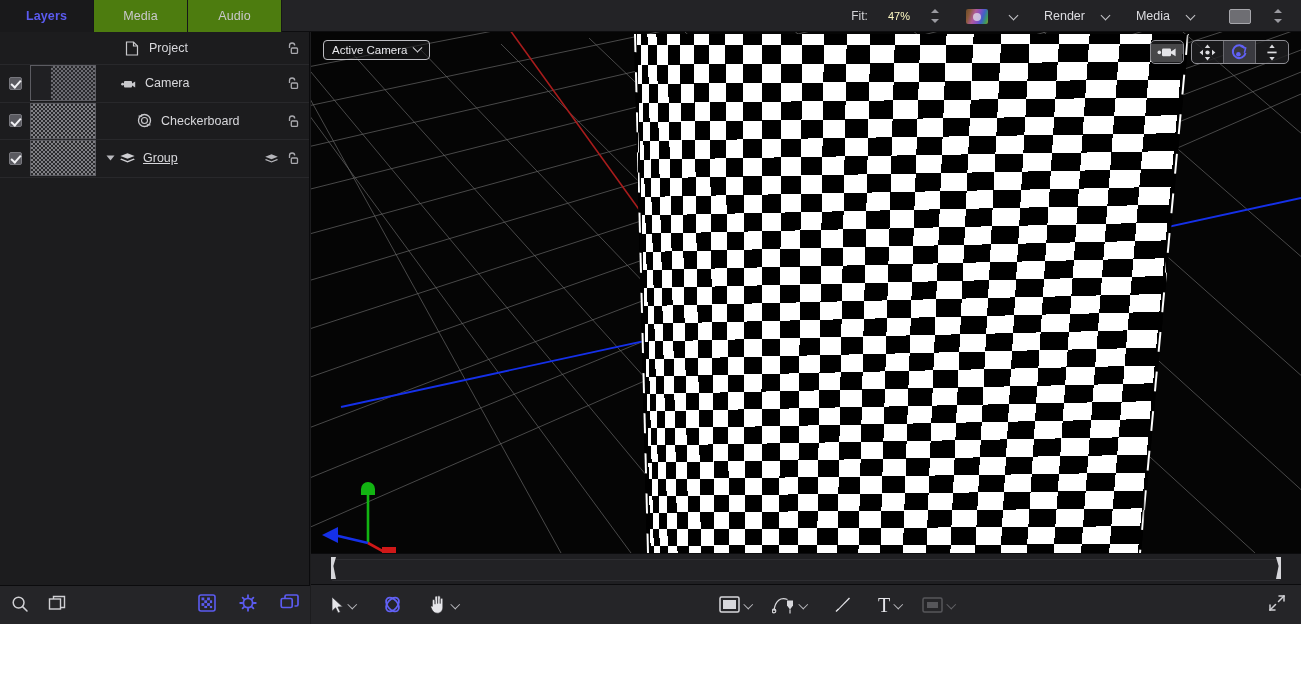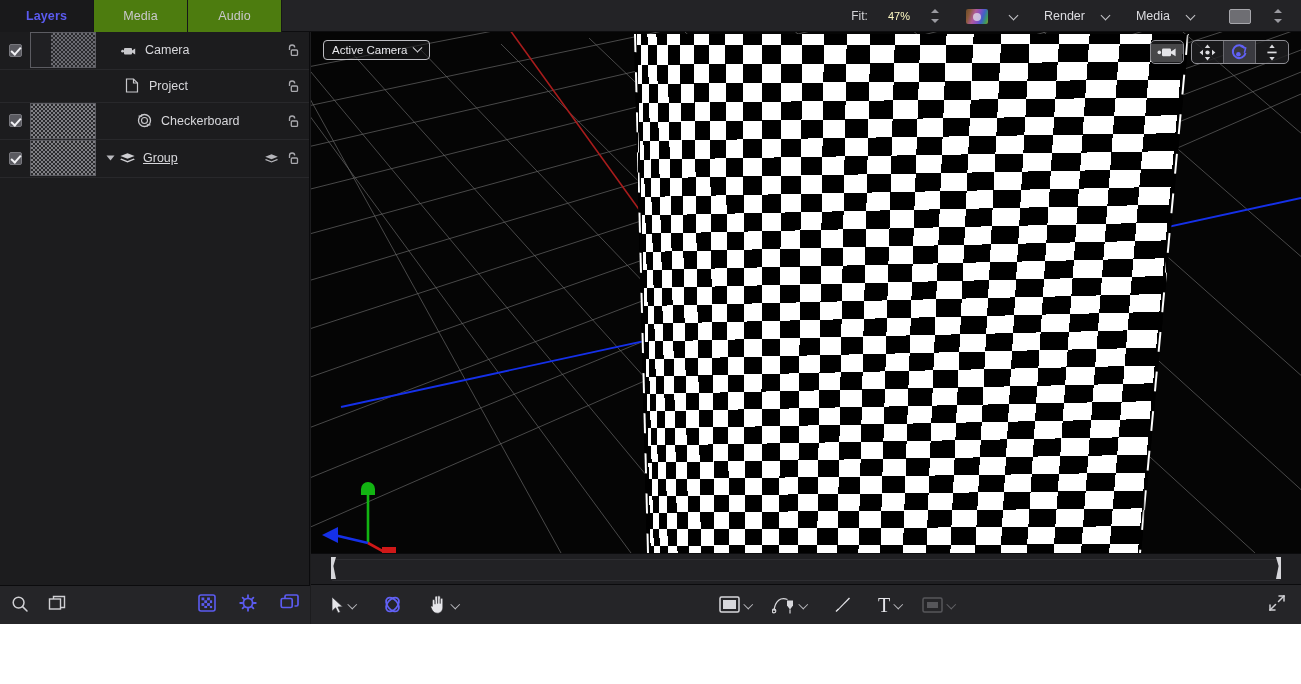--- a/index.html
+++ b/index.html
@@ -148,53 +148,53 @@
         <span class="menulbl">Media</span>
         <span class="chev"></span>
 
         <span class="viewbox"></span>
         <span class="stepper"></span>
       </div>
     </div>
 
     <div class="sidebar">
 
+      <div class="lrow proj">
+        <div style="width:125px"></div>
+        <div class="ltxt">
+          <span class="licon">
+            <svg width="14" height="15" viewBox="0 0 14 15">
+              <path d="M1.5 1h7l4 4v9h-11z" fill="none" stroke="#c8c8cc" stroke-width="1.2"></path>
+              <path d="M8.5 1v4h4" fill="none" stroke="#c8c8cc" stroke-width="1.2"></path>
+            </svg>
+          </span>
+          <span class="lname">Project</span>
+        </div>
+        <span class="lockbtn">
+          <svg width="14" height="14" viewBox="0 0 14 14">
+            <path d="M4.5 7V4.6a2.6 2.6 0 0 1 5.2 0" fill="none" stroke="#a9a9ae" stroke-width="1.3"></path>
+            <rect x="6.3" y="7" width="6.2" height="5.4" rx="1" fill="none" stroke="#a9a9ae" stroke-width="1.3"></rect>
+          </svg>
+        </span>
+      </div>
+
       <div class="lrow">
         <div class="chkcell">
           <span class="chk"></span>
         </div>
         <div class="thumb cam"></div>
         <div class="ltxt" style="margin-left:25px">
           <span class="licon">
             <svg width="16" height="12" viewBox="0 0 16 12">
               <rect x="3" y="3" width="8" height="6.5" rx="1" fill="#c8c8cc"></rect>
               <path d="M11 5.5l3.2-2v6l-3.2-2z" fill="#c8c8cc"></path>
               <circle cx="1.6" cy="6.2" r="1.4" fill="#c8c8cc"></circle>
             </svg>
           </span>
           <span class="lname">Camera</span>
-        </div>
-        <span class="lockbtn">
-          <svg width="14" height="14" viewBox="0 0 14 14">
-            <path d="M4.5 7V4.6a2.6 2.6 0 0 1 5.2 0" fill="none" stroke="#a9a9ae" stroke-width="1.3"></path>
-            <rect x="6.3" y="7" width="6.2" height="5.4" rx="1" fill="none" stroke="#a9a9ae" stroke-width="1.3"></rect>
-          </svg>
-        </span>
-      </div>
-
-      <div class="lrow proj">
-        <div style="width:125px"></div>
-        <div class="ltxt">
-          <span class="licon">
-            <svg width="14" height="15" viewBox="0 0 14 15">
-              <path d="M1.5 1h7l4 4v9h-11z" fill="none" stroke="#c8c8cc" stroke-width="1.2"></path>
-              <path d="M8.5 1v4h4" fill="none" stroke="#c8c8cc" stroke-width="1.2"></path>
-            </svg>
-          </span>
-          <span class="lname">Project</span>
         </div>
         <span class="lockbtn">
           <svg width="14" height="14" viewBox="0 0 14 14">
             <path d="M4.5 7V4.6a2.6 2.6 0 0 1 5.2 0" fill="none" stroke="#a9a9ae" stroke-width="1.3"></path>
             <rect x="6.3" y="7" width="6.2" height="5.4" rx="1" fill="none" stroke="#a9a9ae" stroke-width="1.3"></rect>
           </svg>
         </span>
       </div>
 
       <div class="lrow">

